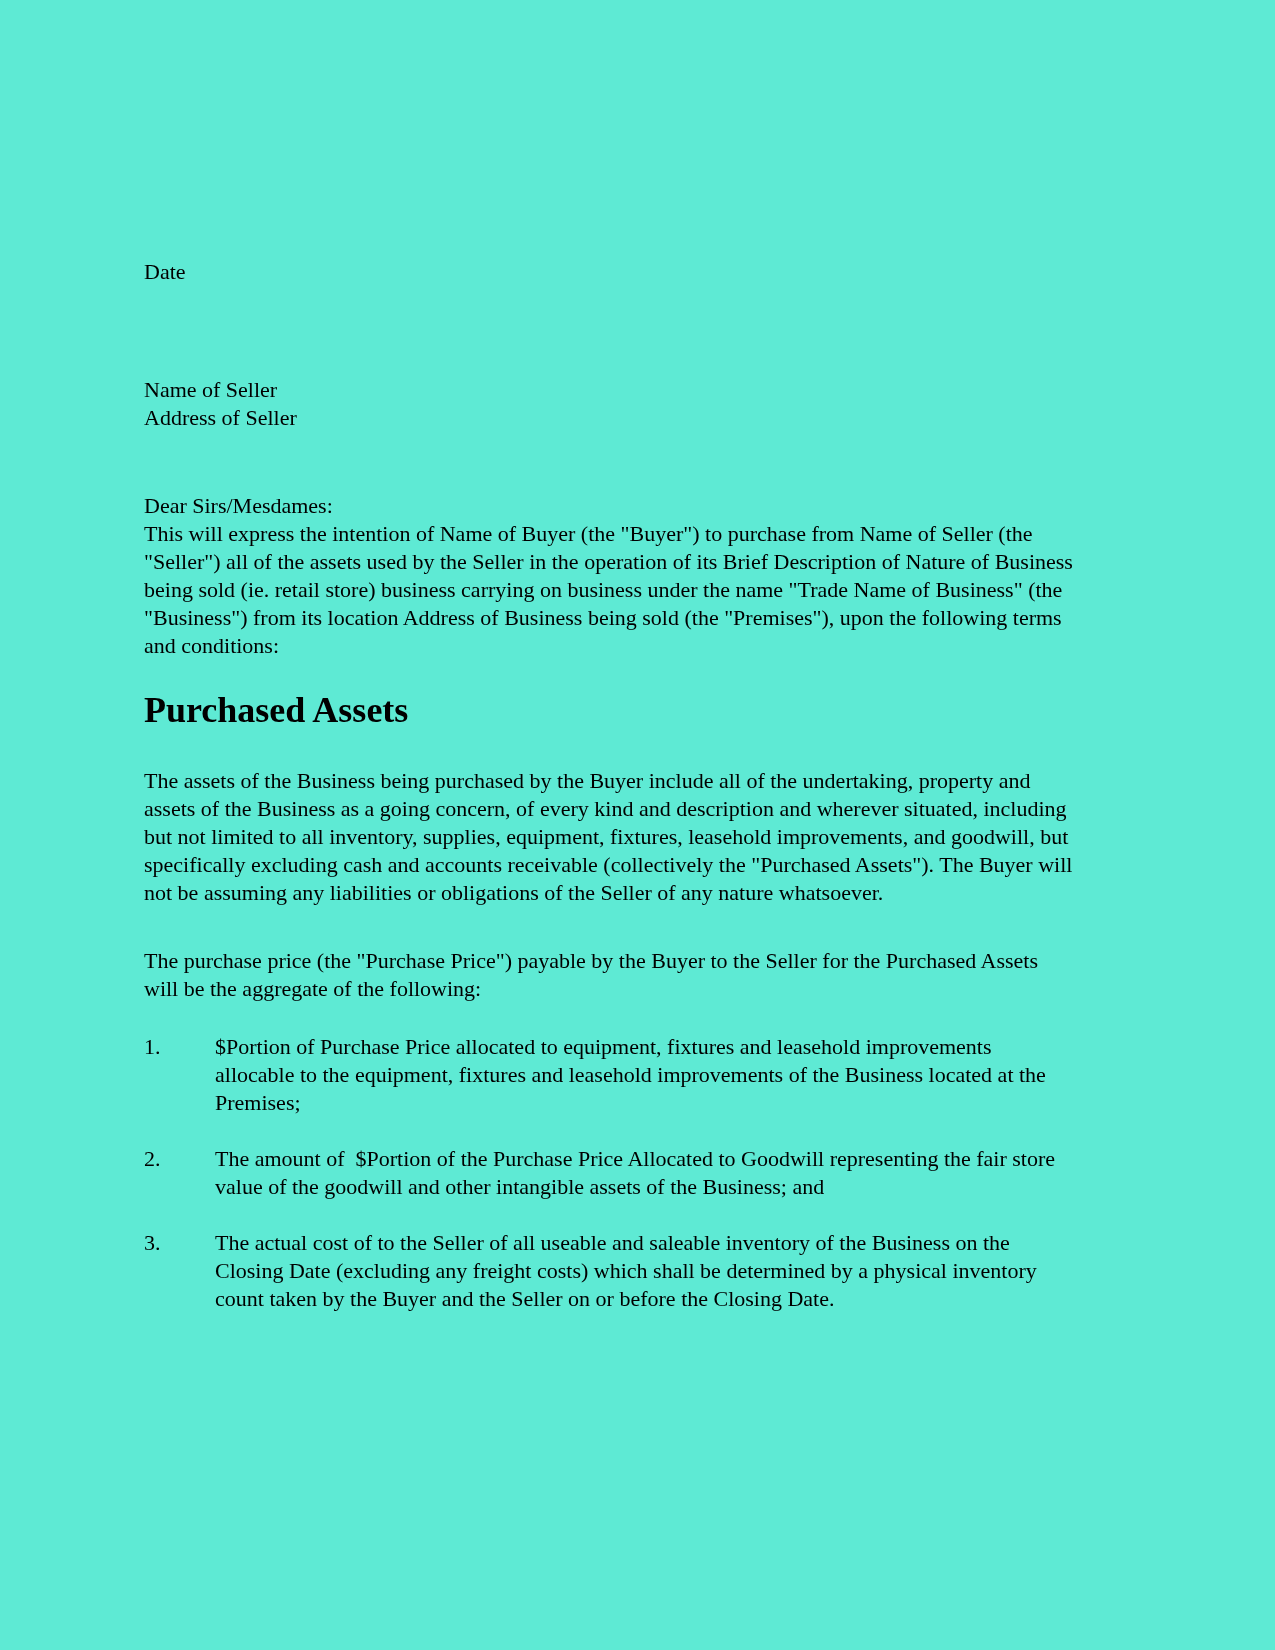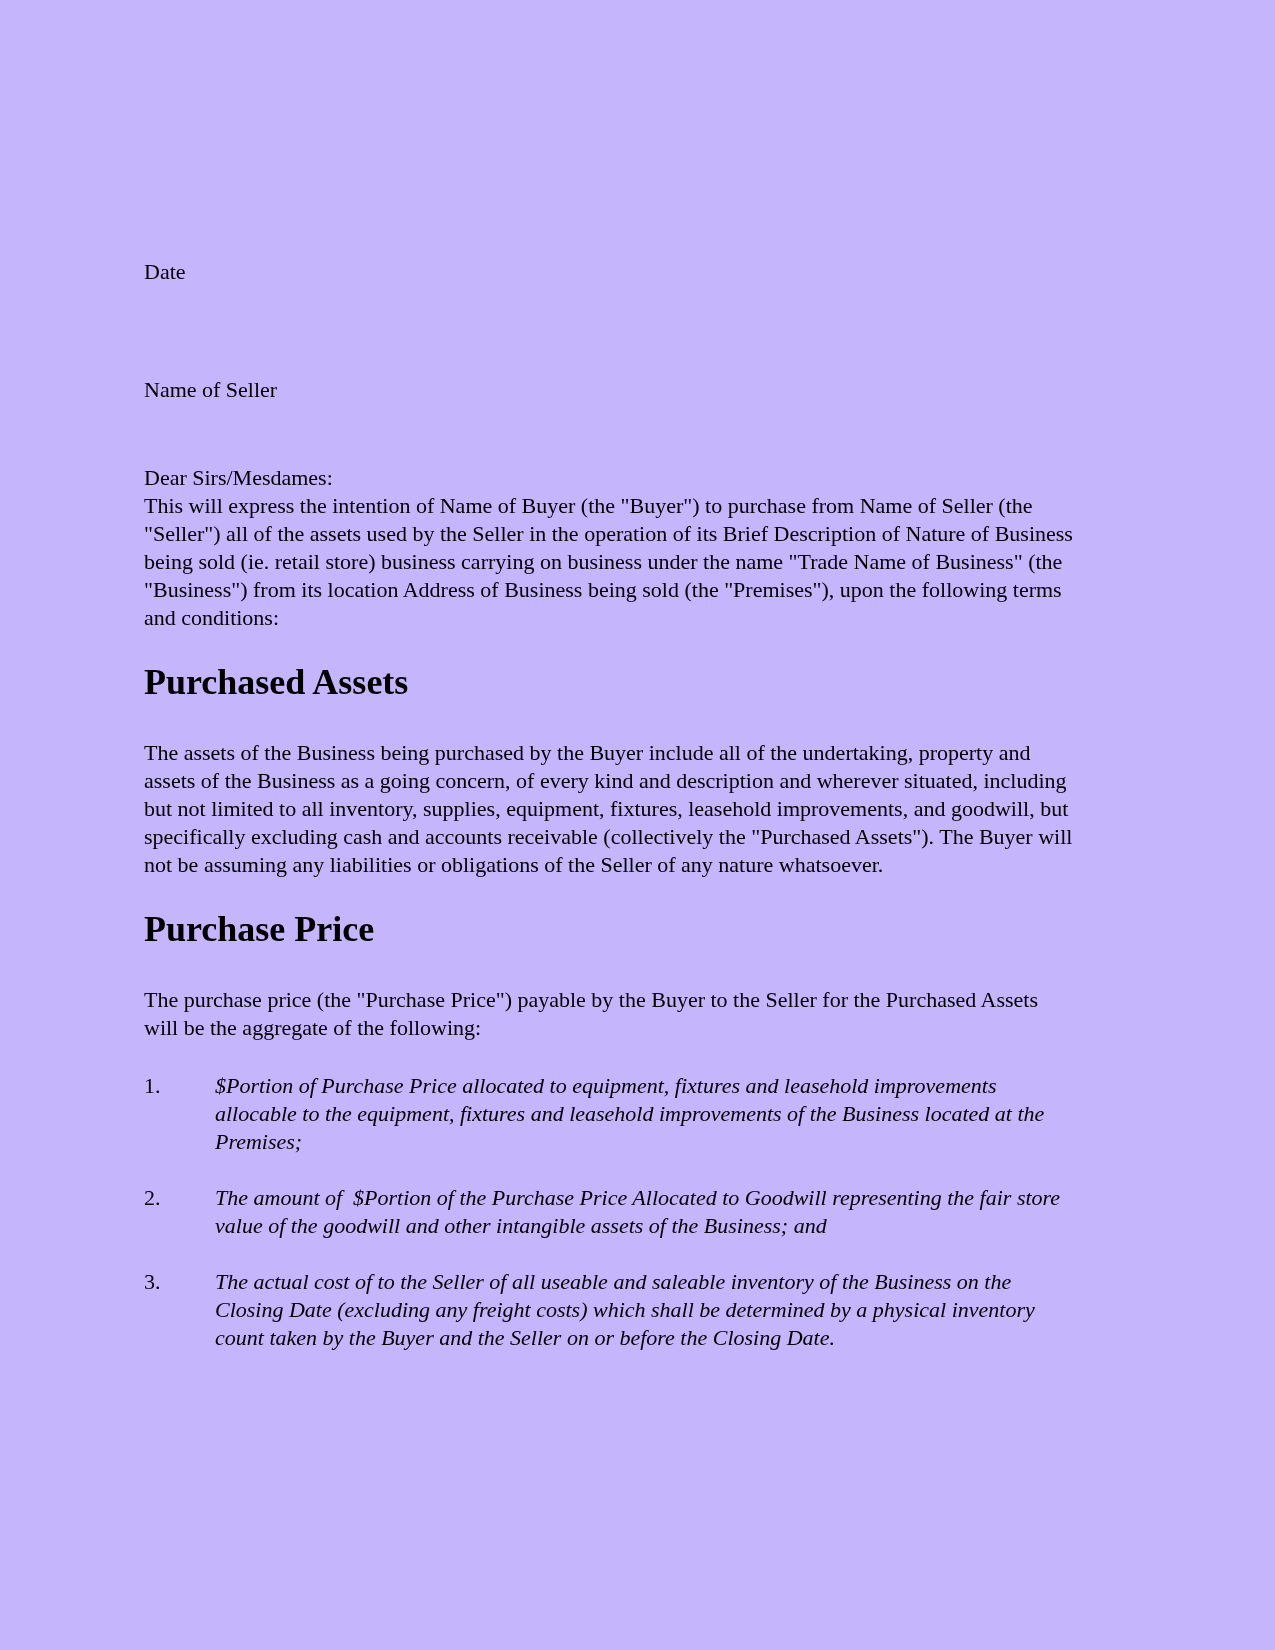--- a/index.html
+++ b/index.html
@@ -4,21 +4,21 @@
 <style>
   html, body {
     margin: 0;
     padding: 0;
     background: #ffffff;
   }
   .page {
     position: relative;
     width: 1275px;
     height: 1650px;
-    background: #c4b5fd;
+    background: #5eead4;
     color: #000000;
     font-family: "Liberation Serif", "DejaVu Serif", serif;
     font-size: 22px;
     line-height: 28px;
     box-sizing: border-box;
     padding: 258px 200px 0 144px;
     overflow: hidden;
   }
   .content {
     width: 930px;
@@ -51,44 +51,43 @@
   }
   .numbered-item + .numbered-item {
     margin-top: 28px;
   }
   .item-number {
     flex: 0 0 71px;
   }
   .item-text {
     flex: 1 1 auto;
     white-space: pre-wrap;
-    font-style: italic;
   }
 </style>
 </head>
 <body>
 
 <div class="page">
   <div class="content">
 
     <p class="line">Date</p>
 
     <div class="gap-block">
       <p class="line">Name of Seller</p>
+      <p class="line">Address of Seller</p>
     </div>
 
     <p class="line gap-salutation">Dear Sirs/Mesdames:</p>
 
     <p class="para">This will express the intention of Name of Buyer (the "Buyer") to purchase from Name of Seller (the "Seller") all of the assets used by the Seller in the operation of its Brief Description of Nature of Business being sold (ie. retail store) business carrying on business under the name "Trade Name of Business" (the "Business") from its location Address of Business being sold (the "Premises"), upon the following terms and conditions:</p>
 
     <h2 class="section-heading">Purchased Assets</h2>
 
     <p class="section-body">The assets of the Business being purchased by the Buyer include all of the undertaking, property and assets of the Business as a going concern, of every kind and description and wherever situated, including but not limited to all inventory, supplies, equipment, fixtures, leasehold improvements, and goodwill, but specifically excluding cash and accounts receivable (collectively the "Purchased Assets"). The Buyer will not be assuming any liabilities or obligations of the Seller of any nature whatsoever.</p>
 
-    <h2 class="section-heading">Purchase Price</h2>
 
     <p class="section-body">The purchase price (the "Purchase Price") payable by the Buyer to the Seller for the Purchased Assets will be the aggregate of the following:</p>
 
     <div class="numbered-item">
       <span class="item-number">1.</span>
       <span class="item-text">$Portion of Purchase Price allocated to equipment, fixtures and leasehold improvements allocable to the equipment, fixtures and leasehold improvements of the Business located at the Premises;</span>
     </div>
 
     <div class="numbered-item">
       <span class="item-number">2.</span>

